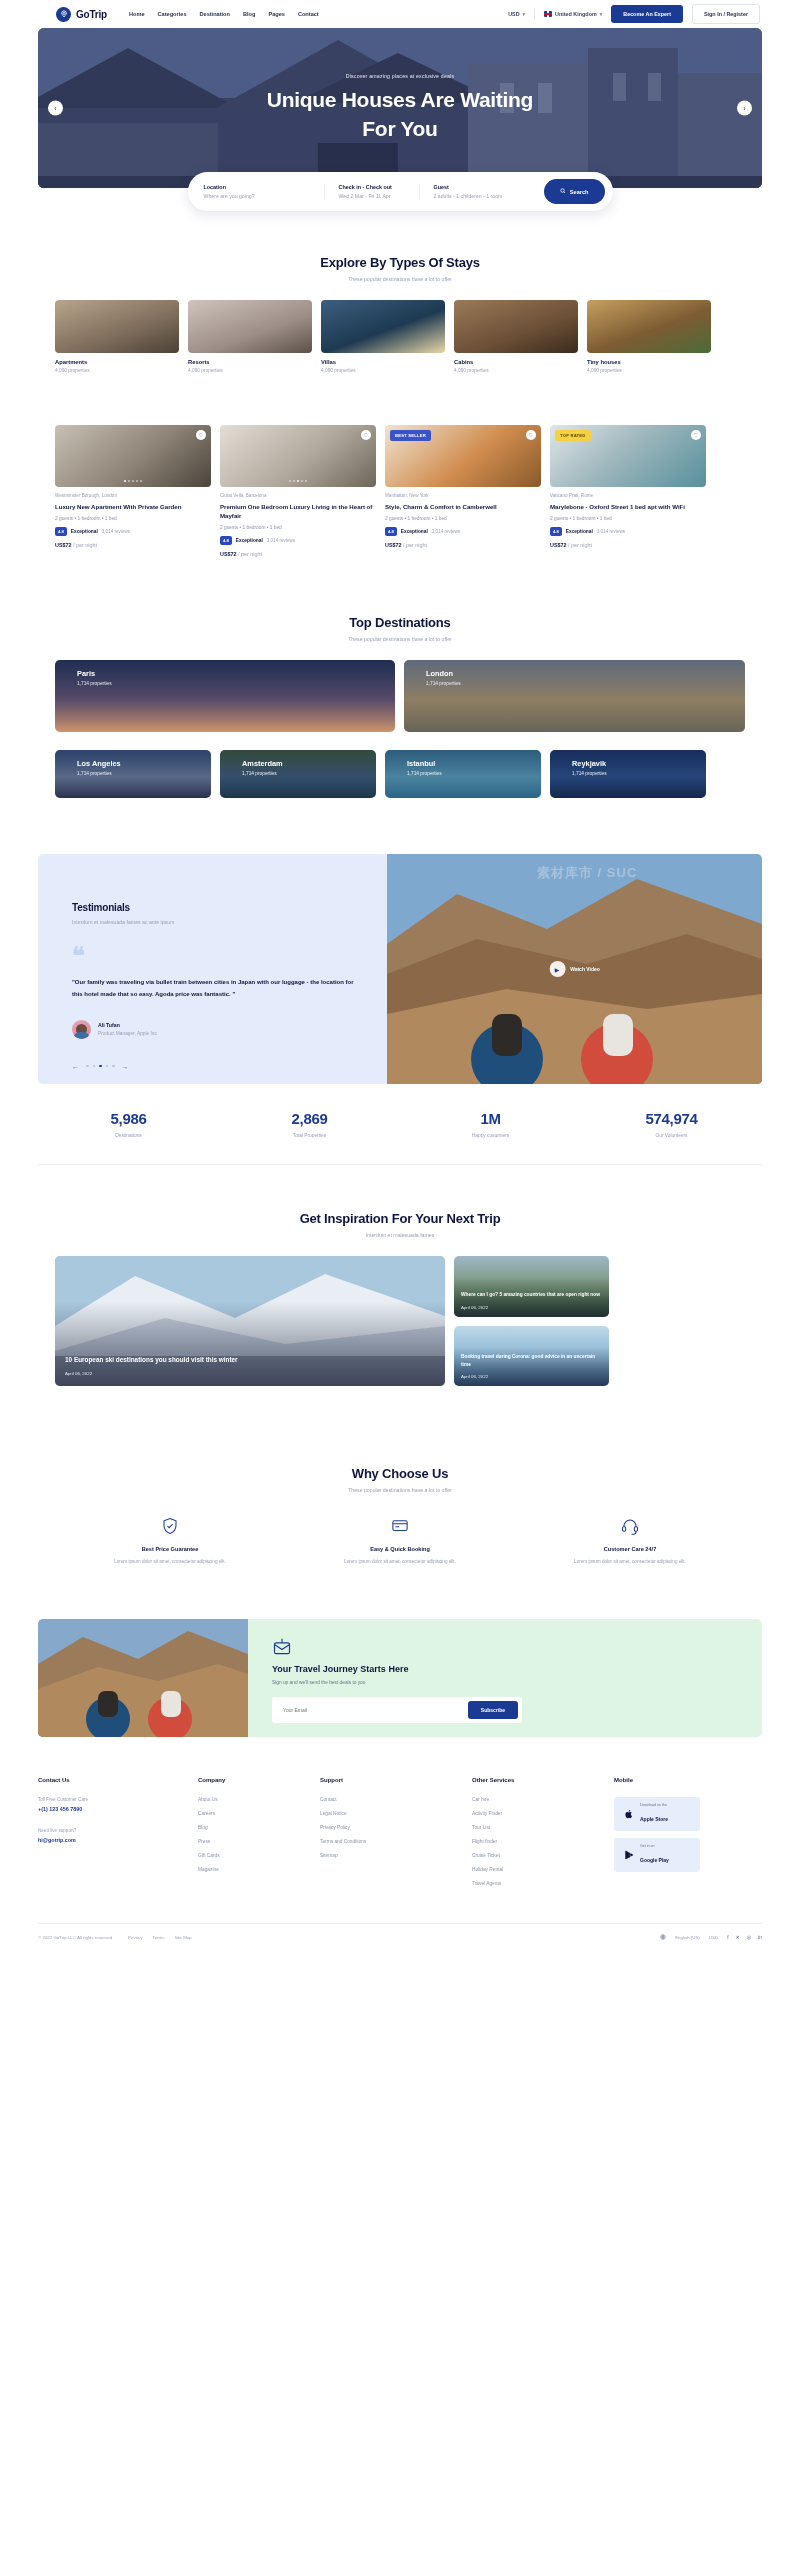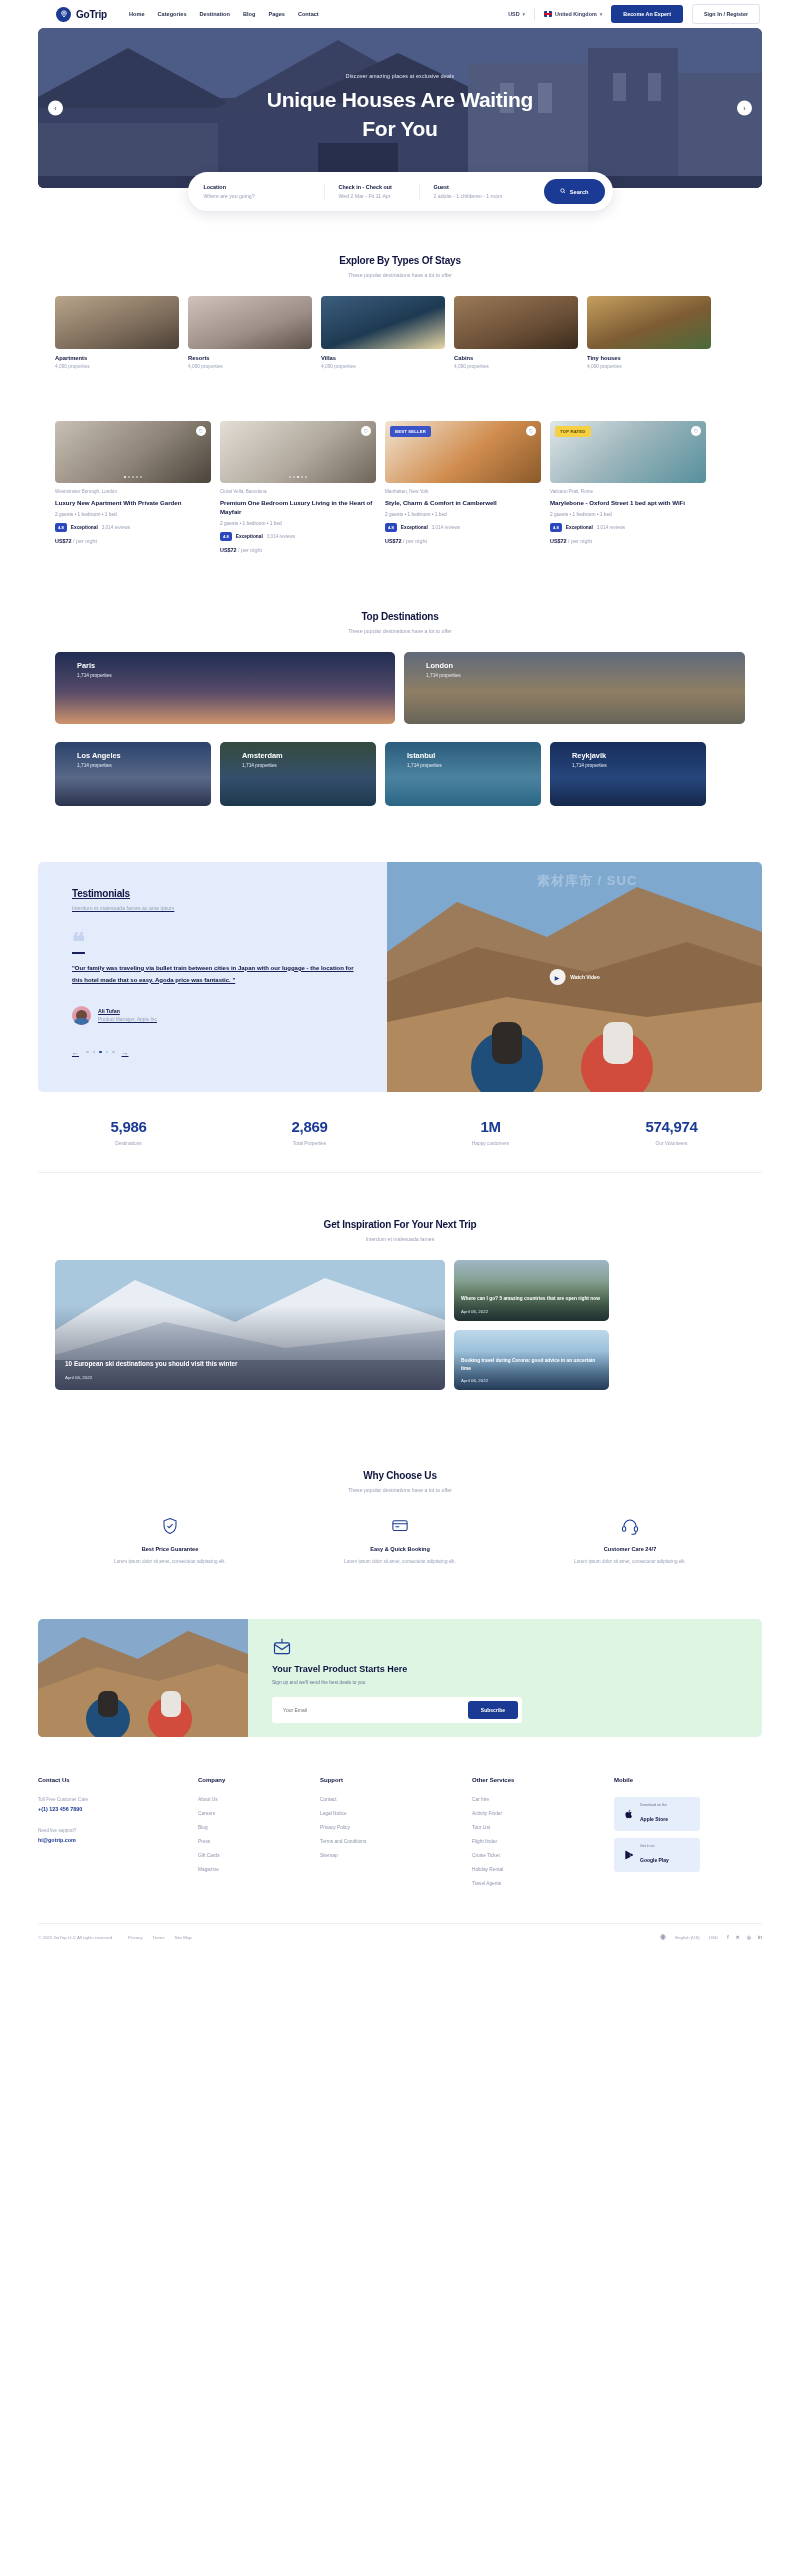--- a/index.html
+++ b/index.html
@@ -85,21 +85,21 @@
   .sf-date { width: 95px; }
   .sf-guest { width: 100px; }
   .btn-search {
     margin-left: auto; background: #1b3a93; color: #fff; border: none;
     border-radius: 16px; padding: 9px 16px; font-size: 5.6px; font-weight: 700;
     display: flex; align-items: center; gap: 4px; cursor: pointer;
   }
 
   
   .sec-head { text-align: center; }
-  .sec-title { font-size: 10px; font-weight: bold; color: #101540; letter-spacing: -.2px;}
+  .sec-title { font-size: 13px; font-weight: bold; color: #101540; letter-spacing: -.2px;}
   .sec-sub { font-size: 5.2px; color: #9aa0b8; margin-top: 6px; }
 
   
   .cat-row { display: flex; gap: 9px; margin-top: 18px; }
   .cat { width: 124px; }
   .cat-img { height: 53px; border-radius: 4px; background-size: cover; }
   .cat-name { font-size: 5.8px; font-weight: 700; color: #101540; margin-top: 6px; }
   .cat-count { font-size: 4.8px; color: #9aa0b8; margin-top: 3px; }
 
   
@@ -128,29 +128,29 @@
   .score { background: #2b47bd; color: #fff; font-size: 4.2px; font-weight: 700; padding: 2px 3px; border-radius: 2px; }
   .rate-word { font-size: 4.8px; font-weight: 700; color: #101540; }
   .rate-rev { font-size: 4.6px; color: #9aa0b8; }
   .prop-price { font-size: 5.4px; font-weight: 700; color: #101540; margin-top: 6px; }
   .prop-price span { font-weight: 400; color: #9aa0b8; }
 
   
   .dest-row { display: flex; gap: 9px; margin-top: 18px; }
   .dest { position: relative; border-radius: 5px; overflow: hidden; }
   .dest-big { width: 200px; height: 72px; }
-  .dest-sm { width: 156px; height: 64px; }
+  .dest-sm { width: 156px; height: 48px; }
   .dest-ov { position: absolute; inset: 0; background: linear-gradient(180deg,rgba(10,15,40,.35),rgba(10,15,40,.08)); }
   .dest-txt { position: absolute; top: 9px; left: 22px; }
   .dest-name { font-size: 7.4px; font-weight: 700; color: #fff; }
   .dest-count { font-size: 4.8px; color: #e9edf8; margin-top: 3px; }
 
   
   .testi { margin: 0 38px; background: #e4ecfb; border-radius: 5px; position: relative; height: 230px; }
-  .testi-l { padding: 26px 0 0 34px; width: 330px; text-decoration: underline; }
+  .testi-l { padding: 48px 0 0 34px; width: 330px; }
   .testi-quote-mark { font-size: 24px; color: #c5d3ee; font-weight: bold; line-height: .6; margin-top: 24px;}
   .testi-quote { font-size: 6px; font-weight: 700; color: #101540; line-height: 2; margin-top: 12px; width: 285px; }
   .testi-person { display: flex; align-items: center; gap: 7px; margin-top: 20px; }
   .avatar { width: 19px; height: 19px; border-radius: 50%; background: linear-gradient(150deg,#e6a7b4,#cf8a9d); position:relative; overflow:hidden;}
   .avatar:after{content:"";position:absolute;left:4px;top:4px;width:11px;height:11px;border-radius:50%;background:#6b4a3d;}
   .avatar:before{content:"";position:absolute;left:1px;bottom:0;width:17px;height:7px;border-radius:8px 8px 0 0;background:#3d6ea8;z-index:2;}
   .person-name { font-size: 5.2px; font-weight: 700; color: #101540; }
   .person-role { font-size: 4.8px; color: #9aa0b8; margin-top: 3px; }
   .testi-nav { display: flex; align-items: center; gap: 7px; margin-top: 24px; font-size: 7px; color: #5d6788; }
   .testi-nav .pg { display: flex; gap: 4px; align-items: center; }
@@ -668,21 +668,21 @@
       </svg>
     </div>
     <div class="nl-body">
       <div class="nl-icon">
         <svg viewBox="0 0 24 24" fill="none" stroke="#1b3a93" stroke-width="1.4">
             <rect x="3" y="7" width="18" height="13" rx="2"></rect>
             <path d="M3 9l9 6 9-6"></path>
             <path d="M12 7V2"></path>
           </svg>
       </div>
-      <div class="nl-title">Your Travel Product Starts Here</div>
+      <div class="nl-title">Your Travel Journey Starts Here</div>
       <div class="nl-sub">Sign up and we'll send the best deals to you</div>
       <div class="nl-form">
         <input class="nl-input" placeholder="Your Email" style="">
         <button class="nl-btn">Subscribe</button>
       </div>
     </div>
   </div>
 
   <div class="footer">
     <div class="fcol" style="width:118px">

